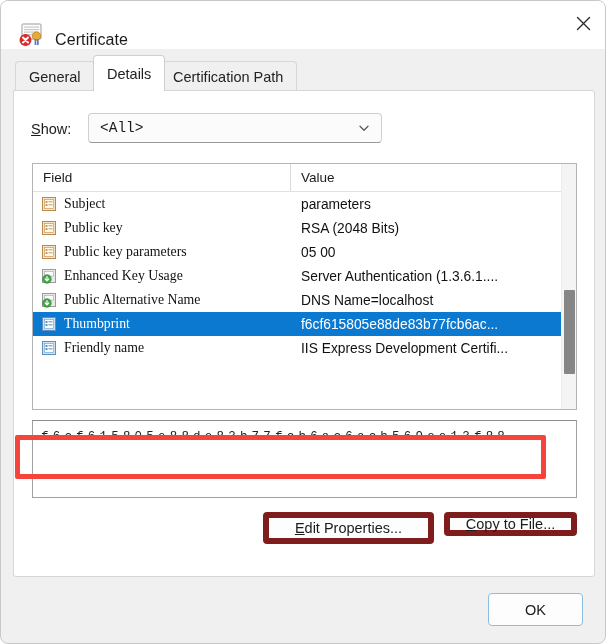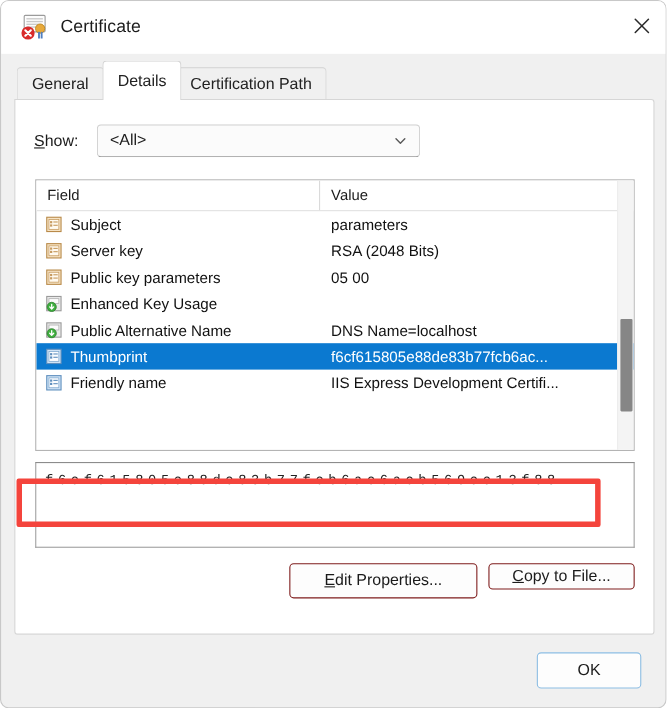--- a/index.html
+++ b/index.html
@@ -17,21 +17,21 @@
     border: 1px solid #c8c8c8;
     border-radius: 8px;
     overflow: hidden;
   }
 
   
   #titlebar {
     position: absolute; top: 0; left: 0;
     width: 606px; height: 48px;
     background: #ffffff;
-    display: flex; align-items: center;
+    display: flex; align-items: flex-end;
   }
   #title-icon {
     margin-left: 16px; width: 28px; height: 28px;
     position: relative; flex: none;
   }
   #title-text {
     margin-left: 10px;
     font-size: 16px; color: #1b1b1b;
     letter-spacing: .1px;
   }
@@ -86,20 +86,21 @@
   #show-label u { text-decoration: underline; }
   #show-combo {
     position: absolute; left: 74px; top: 22px;
     width: 294px; height: 30px;
     background: #fbfbfb;
     border: 1px solid #d0d0d0;
     border-bottom-color: #9a9a9a;
     border-radius: 4px;
     display: flex; align-items: center;
     cursor: default;
+    font-family: Liberation Mono, monospace;
   }
   #show-combo-value {
     margin-left: 11px; font-size: 14.5px; color: #1b1b1b;
   }
   #show-combo-arrow {
     position: absolute; right: 10px; top: 50%;
     transform: translateY(-50%);
     width: 14px; height: 14px;
   }
 
@@ -132,21 +133,21 @@
     height: 24px;
     display: flex; align-items: center;
     cursor: default;
   }
   .row.selected { background: #0b79d0; }
   .row.selected .cell-field,
   .row.selected .cell-value { color: #ffffff; }
   .cell-field {
     width: 258px; display: flex; align-items: center;
     font-size: 13.8px; color: #111;
-    padding-left: 8px; overflow: hidden; white-space: nowrap;
+    padding-left: 8px; overflow: hidden; white-space: nowrap; font-family: Liberation Serif, serif;
   }
   .cell-value {
     flex: 1; font-size: 13.8px; color: #111;
     padding-left: 10px; overflow: hidden; white-space: nowrap;
   }
   .fld-icon { width: 16px; height: 16px; margin-right: 7px; flex: none; }
 
   
   #list-scroll {
     position: absolute; right: 0; top: 0;
@@ -185,21 +186,21 @@
     border: 5px solid #f4443c;
     border-radius: 2px;
     z-index: 20;
     pointer-events: none;
   }
 
   
   .btn {
     position: absolute;
     background: #fdfdfd;
-    border: 1px solid #7f1d1d;
+    border: 6px solid #7f1d1d;
     border-radius: 4px;
     font-size: 14.5px; color: #1b1b1b;
     display: flex; align-items: center; justify-content: center;
     cursor: default;
   }
   .btn u { text-decoration: underline; }
   #btn-edit { left: 249px; top: 421px; width: 171px; height: 32px; }
   #btn-copy { left: 430px; top: 421px; width: 133px; height: 24px; }
 
   #btn-ok {
@@ -290,21 +291,21 @@
           <div class="row">
             <div class="cell-field">
               <span class="fld-icon"><svg width="16" height="16" viewBox="0 0 16 16">
                   <rect x="1.5" y="1.5" width="13" height="13" fill="#f6e3c4" stroke="#b98a4a"></rect>
                   <rect x="3.5" y="3.5" width="9" height="9" fill="#fffaf0" stroke="#c79a5e" stroke-width=".7"></rect>
                   <rect x="4.5" y="5" width="2" height="2" fill="#c79a5e"></rect>
                   <rect x="7.5" y="5.3" width="4" height="1" fill="#c79a5e"></rect>
                   <rect x="4.5" y="8" width="2" height="2" fill="#c79a5e"></rect>
                   <rect x="7.5" y="8.3" width="4" height="1" fill="#c79a5e"></rect>
                 </svg></span>
-              <span>Server key</span>
+              <span>Public key</span>
             </div>
             <div class="cell-value">RSA (2048 Bits)</div>
           </div>
           <div class="row">
             <div class="cell-field">
               <span class="fld-icon"><svg width="16" height="16" viewBox="0 0 16 16">
                   <rect x="1.5" y="1.5" width="13" height="13" fill="#f6e3c4" stroke="#b98a4a"></rect>
                   <rect x="3.5" y="3.5" width="9" height="9" fill="#fffaf0" stroke="#c79a5e" stroke-width=".7"></rect>
                   <rect x="4.5" y="5" width="2" height="2" fill="#c79a5e"></rect>
                   <rect x="7.5" y="5.3" width="4" height="1" fill="#c79a5e"></rect>
@@ -318,20 +319,21 @@
           <div class="row">
             <div class="cell-field">
               <span class="fld-icon"><svg width="16" height="16" viewBox="0 0 16 16">
                   <rect x="1.5" y="1.5" width="13" height="13" fill="#e9e9e9" stroke="#9a9a9a"></rect>
                   <rect x="3.5" y="3.5" width="9" height="4.5" fill="#fbfbfb" stroke="#b0b0b0" stroke-width=".7"></rect>
                   <circle cx="6" cy="11" r="4.2" fill="#3fae3f" stroke="#2a7d2a" stroke-width=".7"></circle>
                   <path d="M6 8.7 L6 12.6 M4.2 11 L6 12.9 L7.8 11" stroke="#ffffff" stroke-width="1.2" fill="none" stroke-linecap="round" stroke-linejoin="round"></path>
                 </svg></span>
               <span>Enhanced Key Usage</span>
             </div>
+            <div class="cell-value">Server Authentication (1.3.6.1....</div>
           </div>
           <div class="row">
             <div class="cell-field">
               <span class="fld-icon"><svg width="16" height="16" viewBox="0 0 16 16">
                   <rect x="1.5" y="1.5" width="13" height="13" fill="#e9e9e9" stroke="#9a9a9a"></rect>
                   <rect x="3.5" y="3.5" width="9" height="4.5" fill="#fbfbfb" stroke="#b0b0b0" stroke-width=".7"></rect>
                   <circle cx="6" cy="11" r="4.2" fill="#3fae3f" stroke="#2a7d2a" stroke-width=".7"></circle>
                   <path d="M6 8.7 L6 12.6 M4.2 11 L6 12.9 L7.8 11" stroke="#ffffff" stroke-width="1.2" fill="none" stroke-linecap="round" stroke-linejoin="round"></path>
                 </svg></span>
               <span>Public Alternative Name</span>

